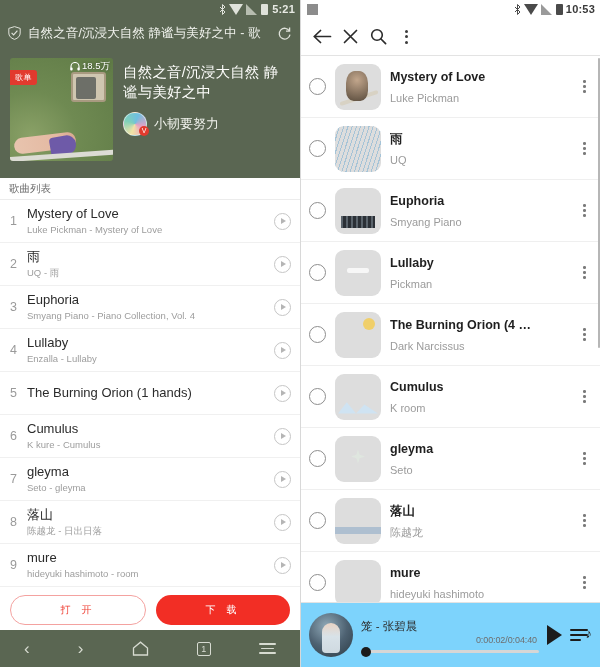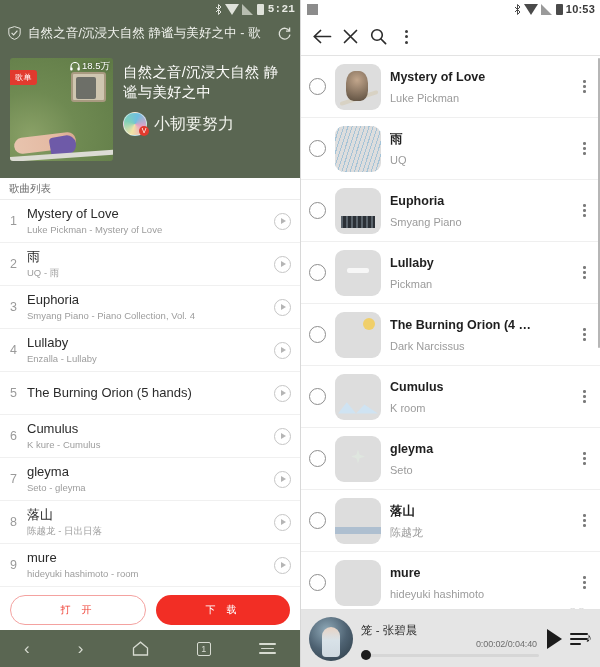--- a/index.html
+++ b/index.html
@@ -18,21 +18,21 @@
     background: #ffffff;
     overflow: hidden;
   }
   .lstatus {
     height: 18px; background: #5a6652;
     display: flex; align-items: center; justify-content: flex-end;
     padding-right: 5px; gap: 4px;
   }
   .lstatus .sicons { display: flex; align-items: center; gap: 3px; }
   .lstatus .clock {
-    color: #e8eae4; font-size: 11px; font-weight: bold; letter-spacing: .2px; font-family: Liberation Mono, monospace;
+    color: #e8eae4; font-size: 11px; font-weight: bold; letter-spacing: .2px;
   }
   .sq-bt { width: 7px; height: 11px; }
   .sig-tri { width: 0; height: 0; border-left: 7px solid transparent; border-right: 7px solid transparent; border-top: 11px solid #dfe2da; }
   .wifi-out { width: 12px; height: 11px; position: relative; }
   .wifi-out:after {
     content:""; position:absolute; left:0; bottom:0;
     width:0;height:0;border-left:11px solid transparent;border-bottom:11px solid #b7bdb0;
     transform: scaleX(-1);
   }
   .batt { width: 7px; height: 11px; background: #dfe2da; border-radius: 1px; }
@@ -95,21 +95,21 @@
   .hero-meta .auth { display:flex; align-items:center; gap:7px; margin-top: 10px; }
   .hero-meta .avatar {
     width:24px;height:24px;border-radius:50%;position:relative;flex:0 0 auto;
     background: conic-gradient(from 20deg, #6fbfe0, #e7a0c4, #f2e3a6, #7fd0bb, #6fbfe0);
     border:1px solid rgba(255,255,255,.5);
   }
   .hero-meta .avatar .vb {
     position:absolute; right:-3px; bottom:-1px; width:10px;height:10px;border-radius:50%;
     background:#e23a2e; color:#fff; font-size:7px; line-height:10px; text-align:center;
   }
-  .hero-meta .aname { color:#f0f2ec; font-size:16px; }
+  .hero-meta .aname { color:#f0f2ec; font-size:13px; }
 
   .sec-label {
     height:22px; display:flex; align-items:center; padding-left:9px;
     font-size:10.5px; color:#6d6d6d; background:#fff;
     border-bottom: 1px solid #ececec;
   }
   .tracklist { background:#fff; }
   .trow {
     height: 43px; display:flex; align-items:center; padding: 0 9px 0 0;
     border-bottom: 1px solid #f0f0f0; background:#fff;
@@ -230,21 +230,21 @@
   .a4:after{content:"";position:absolute;right:6px;top:6px;width:12px;height:12px;border-radius:50%;background:#f0cf6a;}
   .a5 { background: linear-gradient(180deg,#6fb4e8 0%,#bcd9ef 45%,#2e4f76 100%); }
   .a5:after{content:"";position:absolute;left:3px;bottom:6px;width:40px;height:14px;background:#cfe3f2;clip-path:polygon(0 100%,22% 20%,45% 100%,66% 35%,100% 100%);}
   .a6 { background: linear-gradient(150deg,#2e3a32 0%,#6f7d6d 40%,#1d251f 100%); }
   .a6:after{content:"";position:absolute;left:16px;top:14px;width:14px;height:14px;background:#dfe6df;clip-path:polygon(50% 0,62% 38%,100% 50%,62% 62%,50% 100%,38% 62%,0 50%,38% 38%);}
   .a7 { background: linear-gradient(180deg,#c3d4e4 0%,#e2eaf1 50%,#93a9bd 100%); }
   .a7:after{content:"";position:absolute;left:0;bottom:10px;width:46px;height:7px;background:#aebfd0;}
   .a8 { background: linear-gradient(155deg,#f6efe6 0%,#efe4d6 60%,#e6dccf 100%); }
 
   .playerbar {
-    position:absolute; left:0; right:0; bottom:0; height:58px; background:#e5e5e5;
+    position:absolute; left:0; right:0; bottom:0; height:65px; background:#7dd3fc;
     border-top:1px solid #e3e3e3; display:flex; align-items:center; padding:0 8px; gap:8px;
   }
   .playerbar .pavatar {
     width:44px;height:44px;border-radius:50%;flex:0 0 auto;overflow:hidden;position:relative;
     background: radial-gradient(circle at 40% 30%, #8fa9b8 0%, #4e6272 50%, #2b3a44 100%);
   }
   .playerbar .pavatar:after{
     content:"";position:absolute;left:13px;top:10px;width:18px;height:30px;
     background:linear-gradient(180deg,#e8d3c4 0%,#d8e2e8 45%,#cfd9e0 100%);border-radius:9px 9px 4px 4px;
   }
@@ -387,21 +387,21 @@
           <div class="tname">Lullaby</div>
           <div class="tsub">Enzalla - Lullaby</div>
         </div>
         <div class="playbtn">
             <i></i>
           </div>
       </div>
       <div class="trow">
         <div class="idx">5</div>
         <div class="tinfo">
-          <div class="tname">The Burning Orion (5 hands)</div>
+          <div class="tname">The Burning Orion (1 hands)</div>
         </div>
         <div class="playbtn">
             <i></i>
           </div>
       </div>
       <div class="trow">
         <div class="idx">6</div>
         <div class="tinfo">
           <div class="tname">Cumulus</div>
           <div class="tsub">K kure - Cumulus</div>

